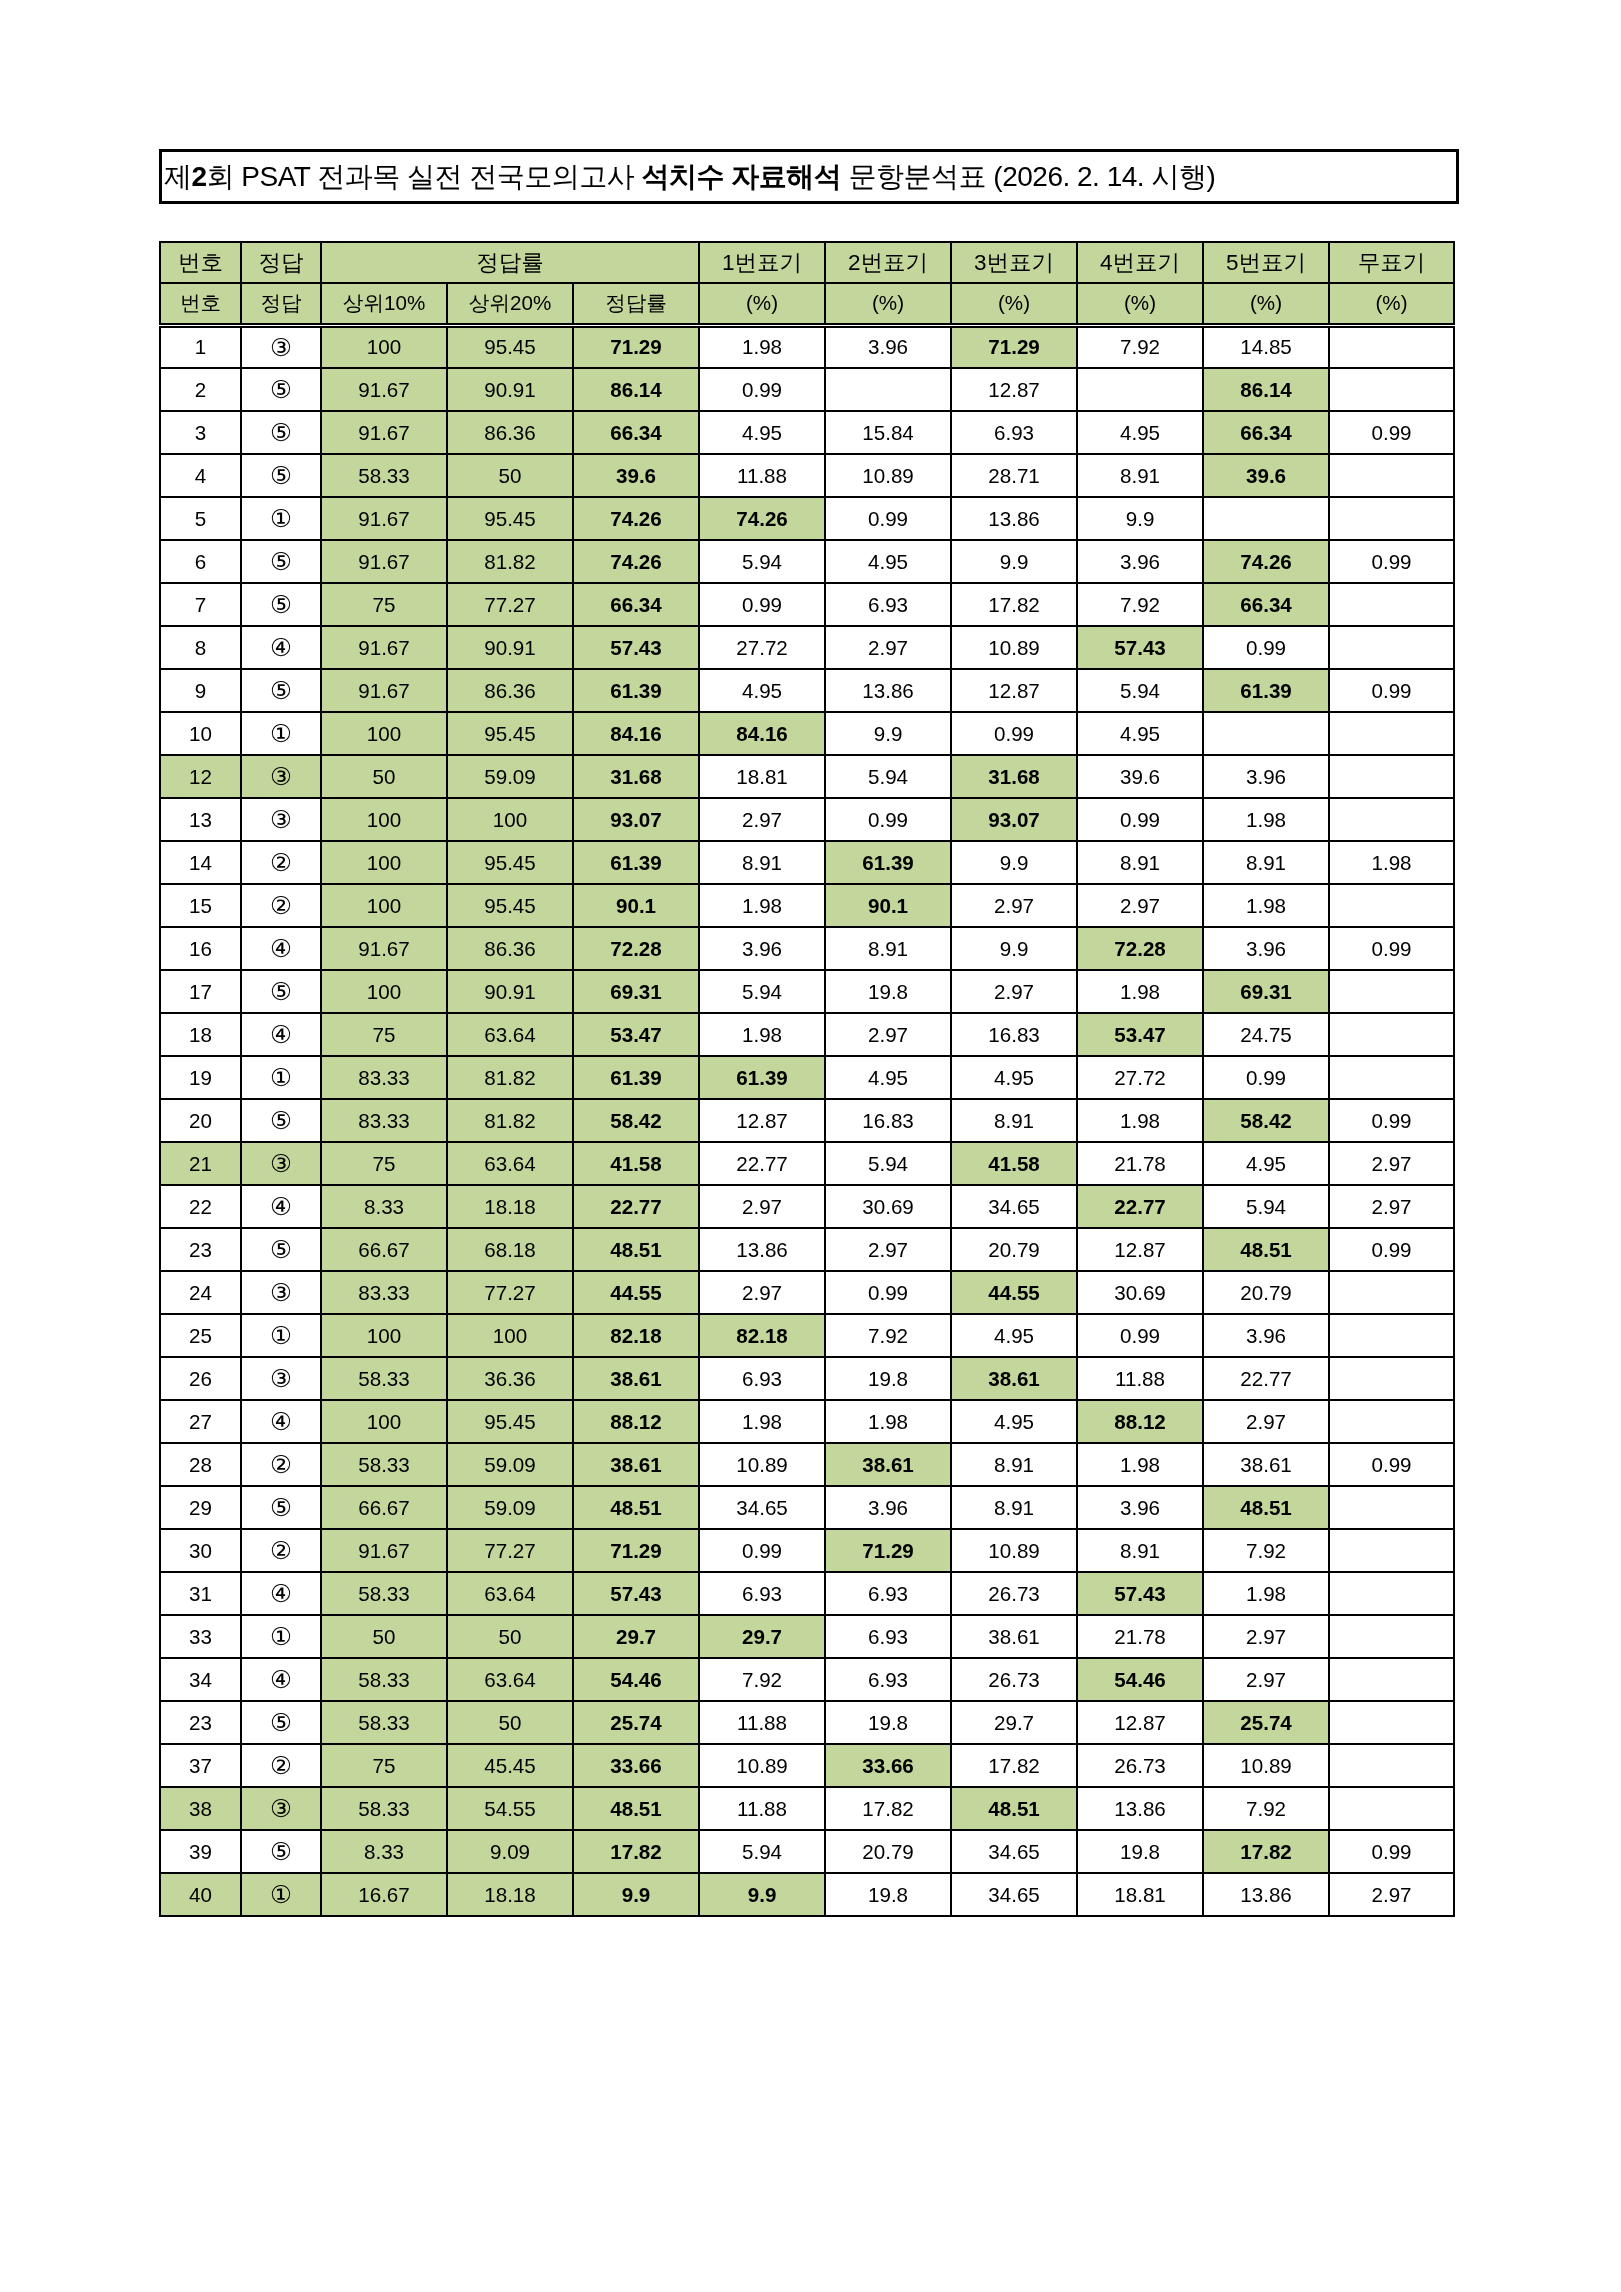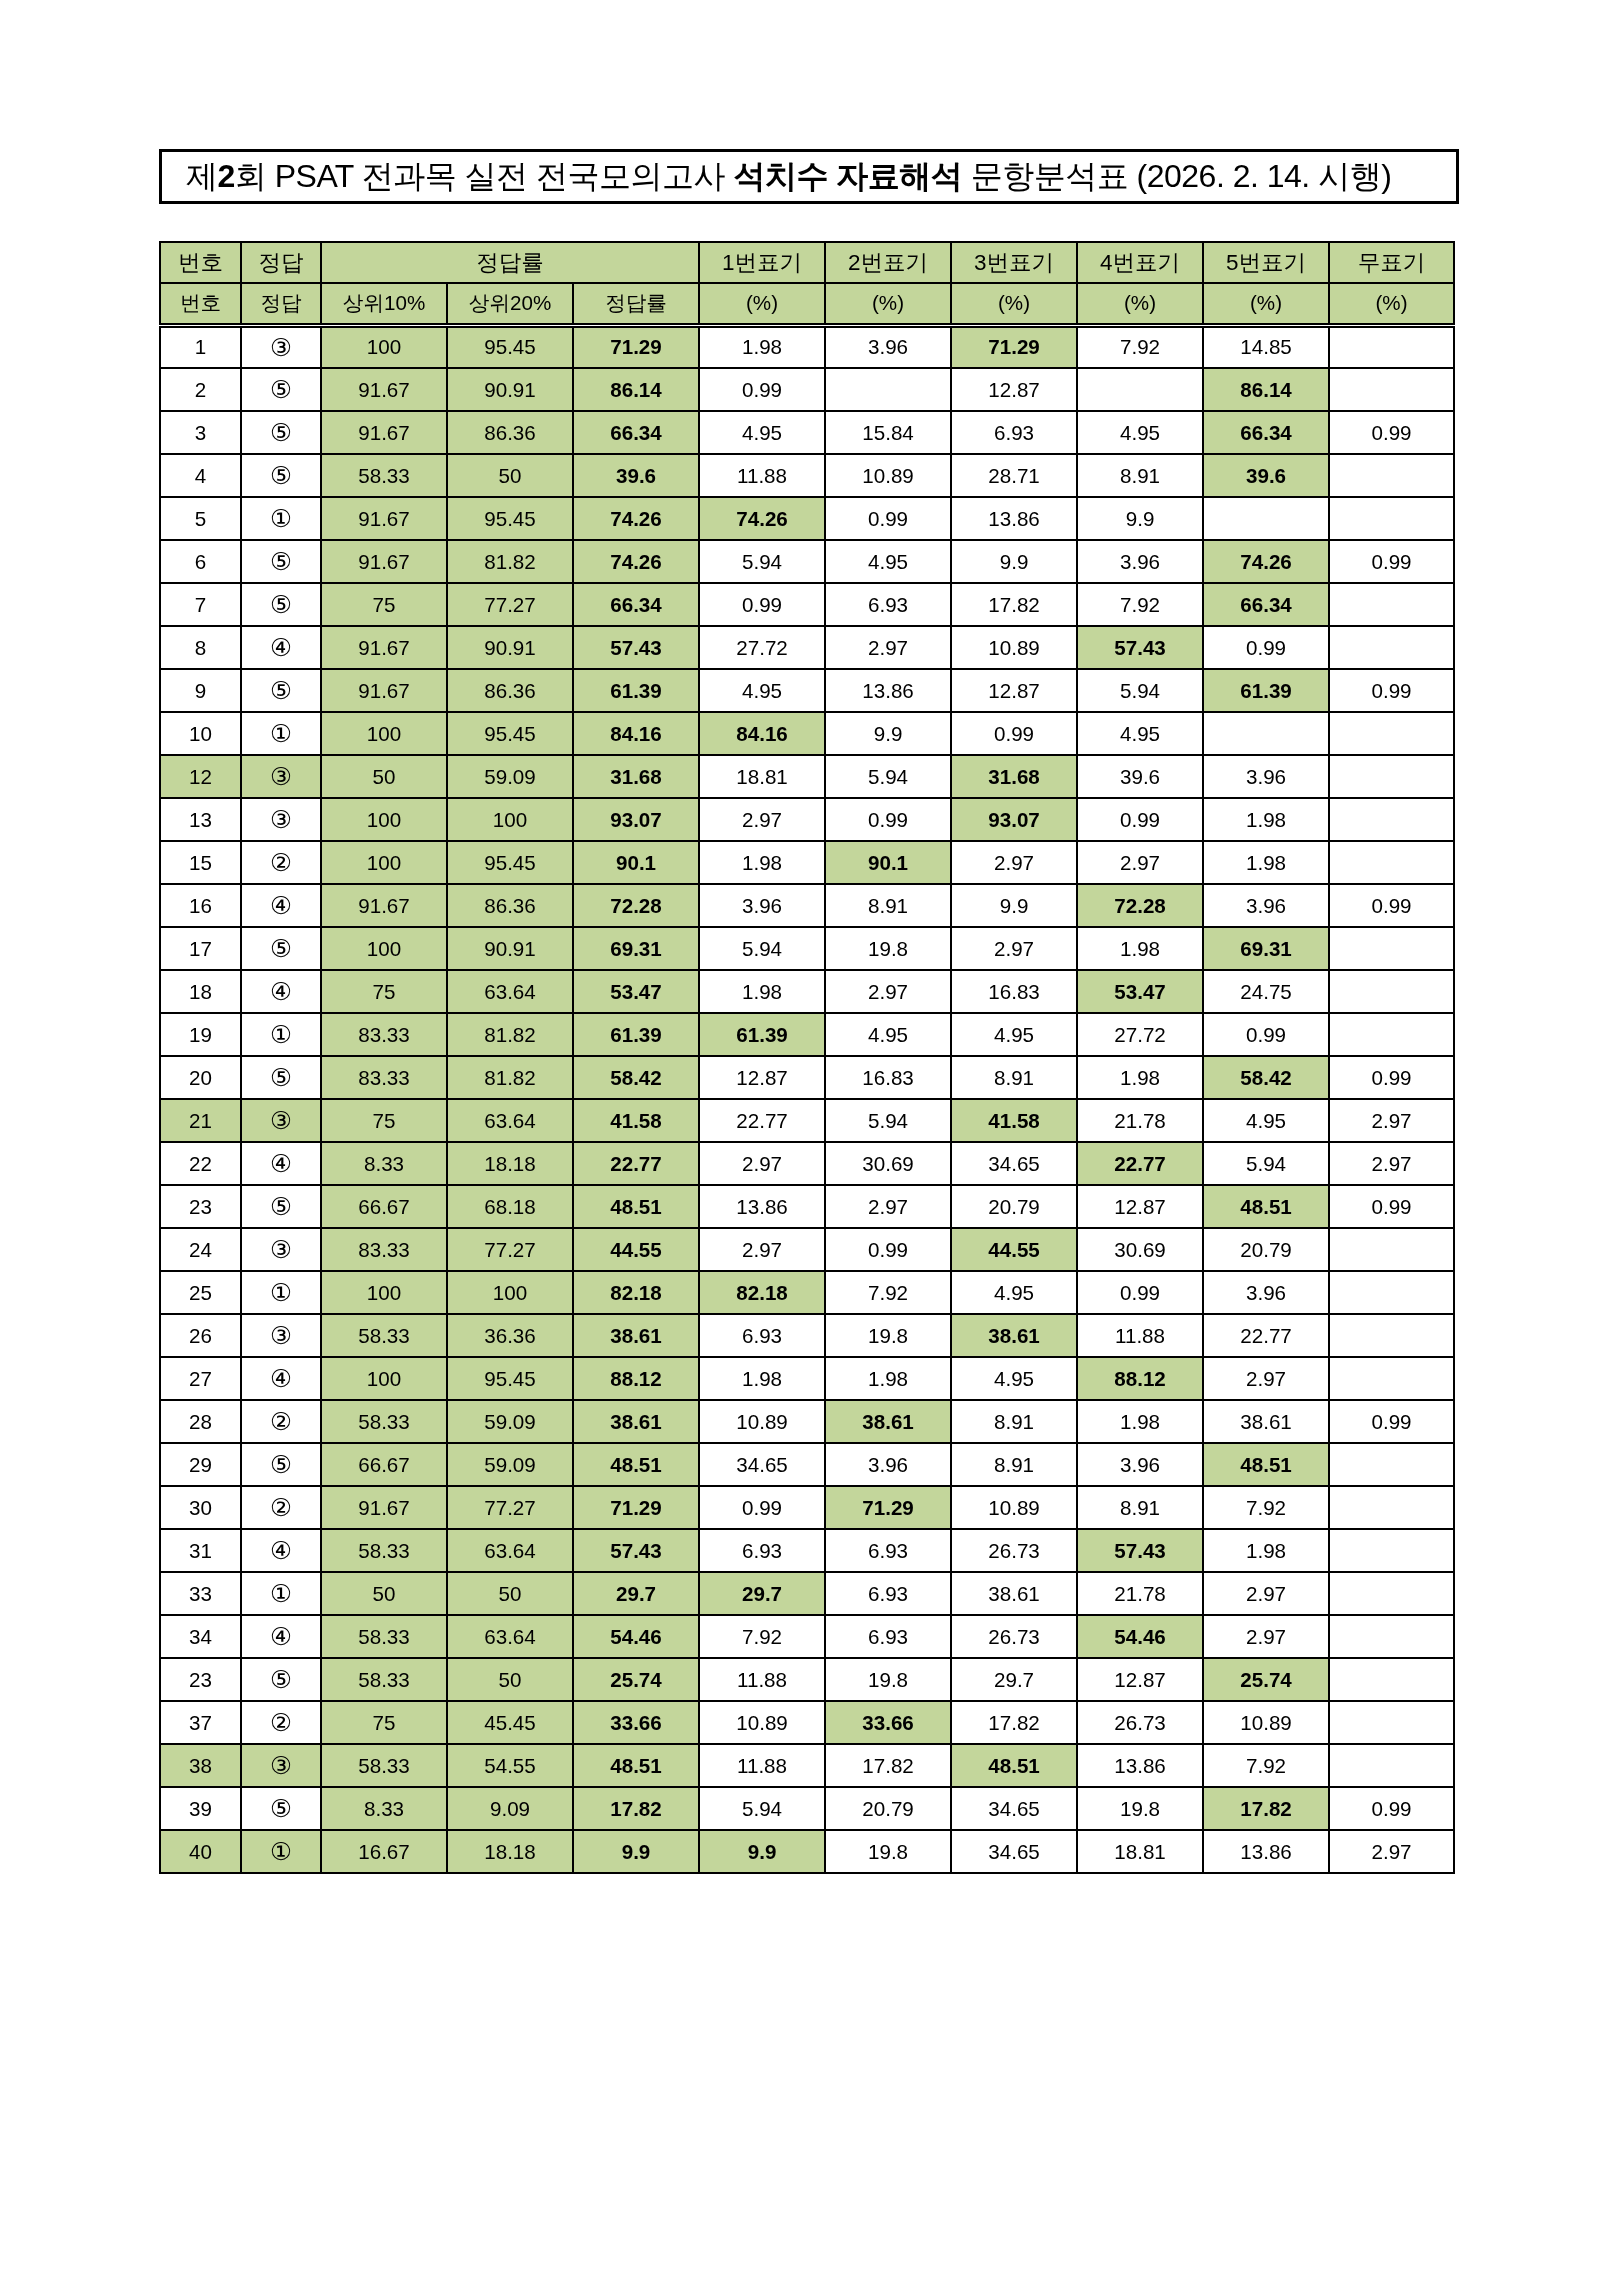--- a/index.html
+++ b/index.html
@@ -18,22 +18,22 @@
   .title-box {
     position: absolute;
     left: 159px;
     top: 149px;
     width: 1300px;
     height: 55px;
     border: 3.9px solid #000;
     box-sizing: border-box;
     display: flex;
     align-items: center;
-    padding-left: 24px;
-    font-size: 32px;
+    padding-left: 2px;
+    font-size: 28px;
     white-space: nowrap;
     letter-spacing: -0.5px;
     background: #fff;
   }
   .title-box .b { font-weight: bold; }
 
   table.analysis {
     position: absolute;
     left: 159px;
     top: 241px;
@@ -267,20 +267,33 @@
         <td class="g">100</td>
         <td class="rate">93.07</td>
         <td class="mark">2.97</td>
         <td class="mark">0.99</td>
         <td class="mark hl hit">93.07</td>
         <td class="mark">0.99</td>
         <td class="mark">1.98</td>
         <td class="mark"></td>
       </tr>
       <tr>
+        <td class="no">14</td>
+        <td class="ans">②</td>
+        <td class="g">100</td>
+        <td class="g">95.45</td>
+        <td class="rate">61.39</td>
+        <td class="mark">8.91</td>
+        <td class="mark hl hit">61.39</td>
+        <td class="mark">9.9</td>
+        <td class="mark">8.91</td>
+        <td class="mark">8.91</td>
+        <td class="mark">1.98</td>
+      </tr>
+      <tr>
         <td class="no">15</td>
         <td class="ans">②</td>
         <td class="g">100</td>
         <td class="g">95.45</td>
         <td class="rate">90.1</td>
         <td class="mark">1.98</td>
         <td class="mark hl hit">90.1</td>
         <td class="mark">2.97</td>
         <td class="mark">2.97</td>
         <td class="mark">1.98</td>

